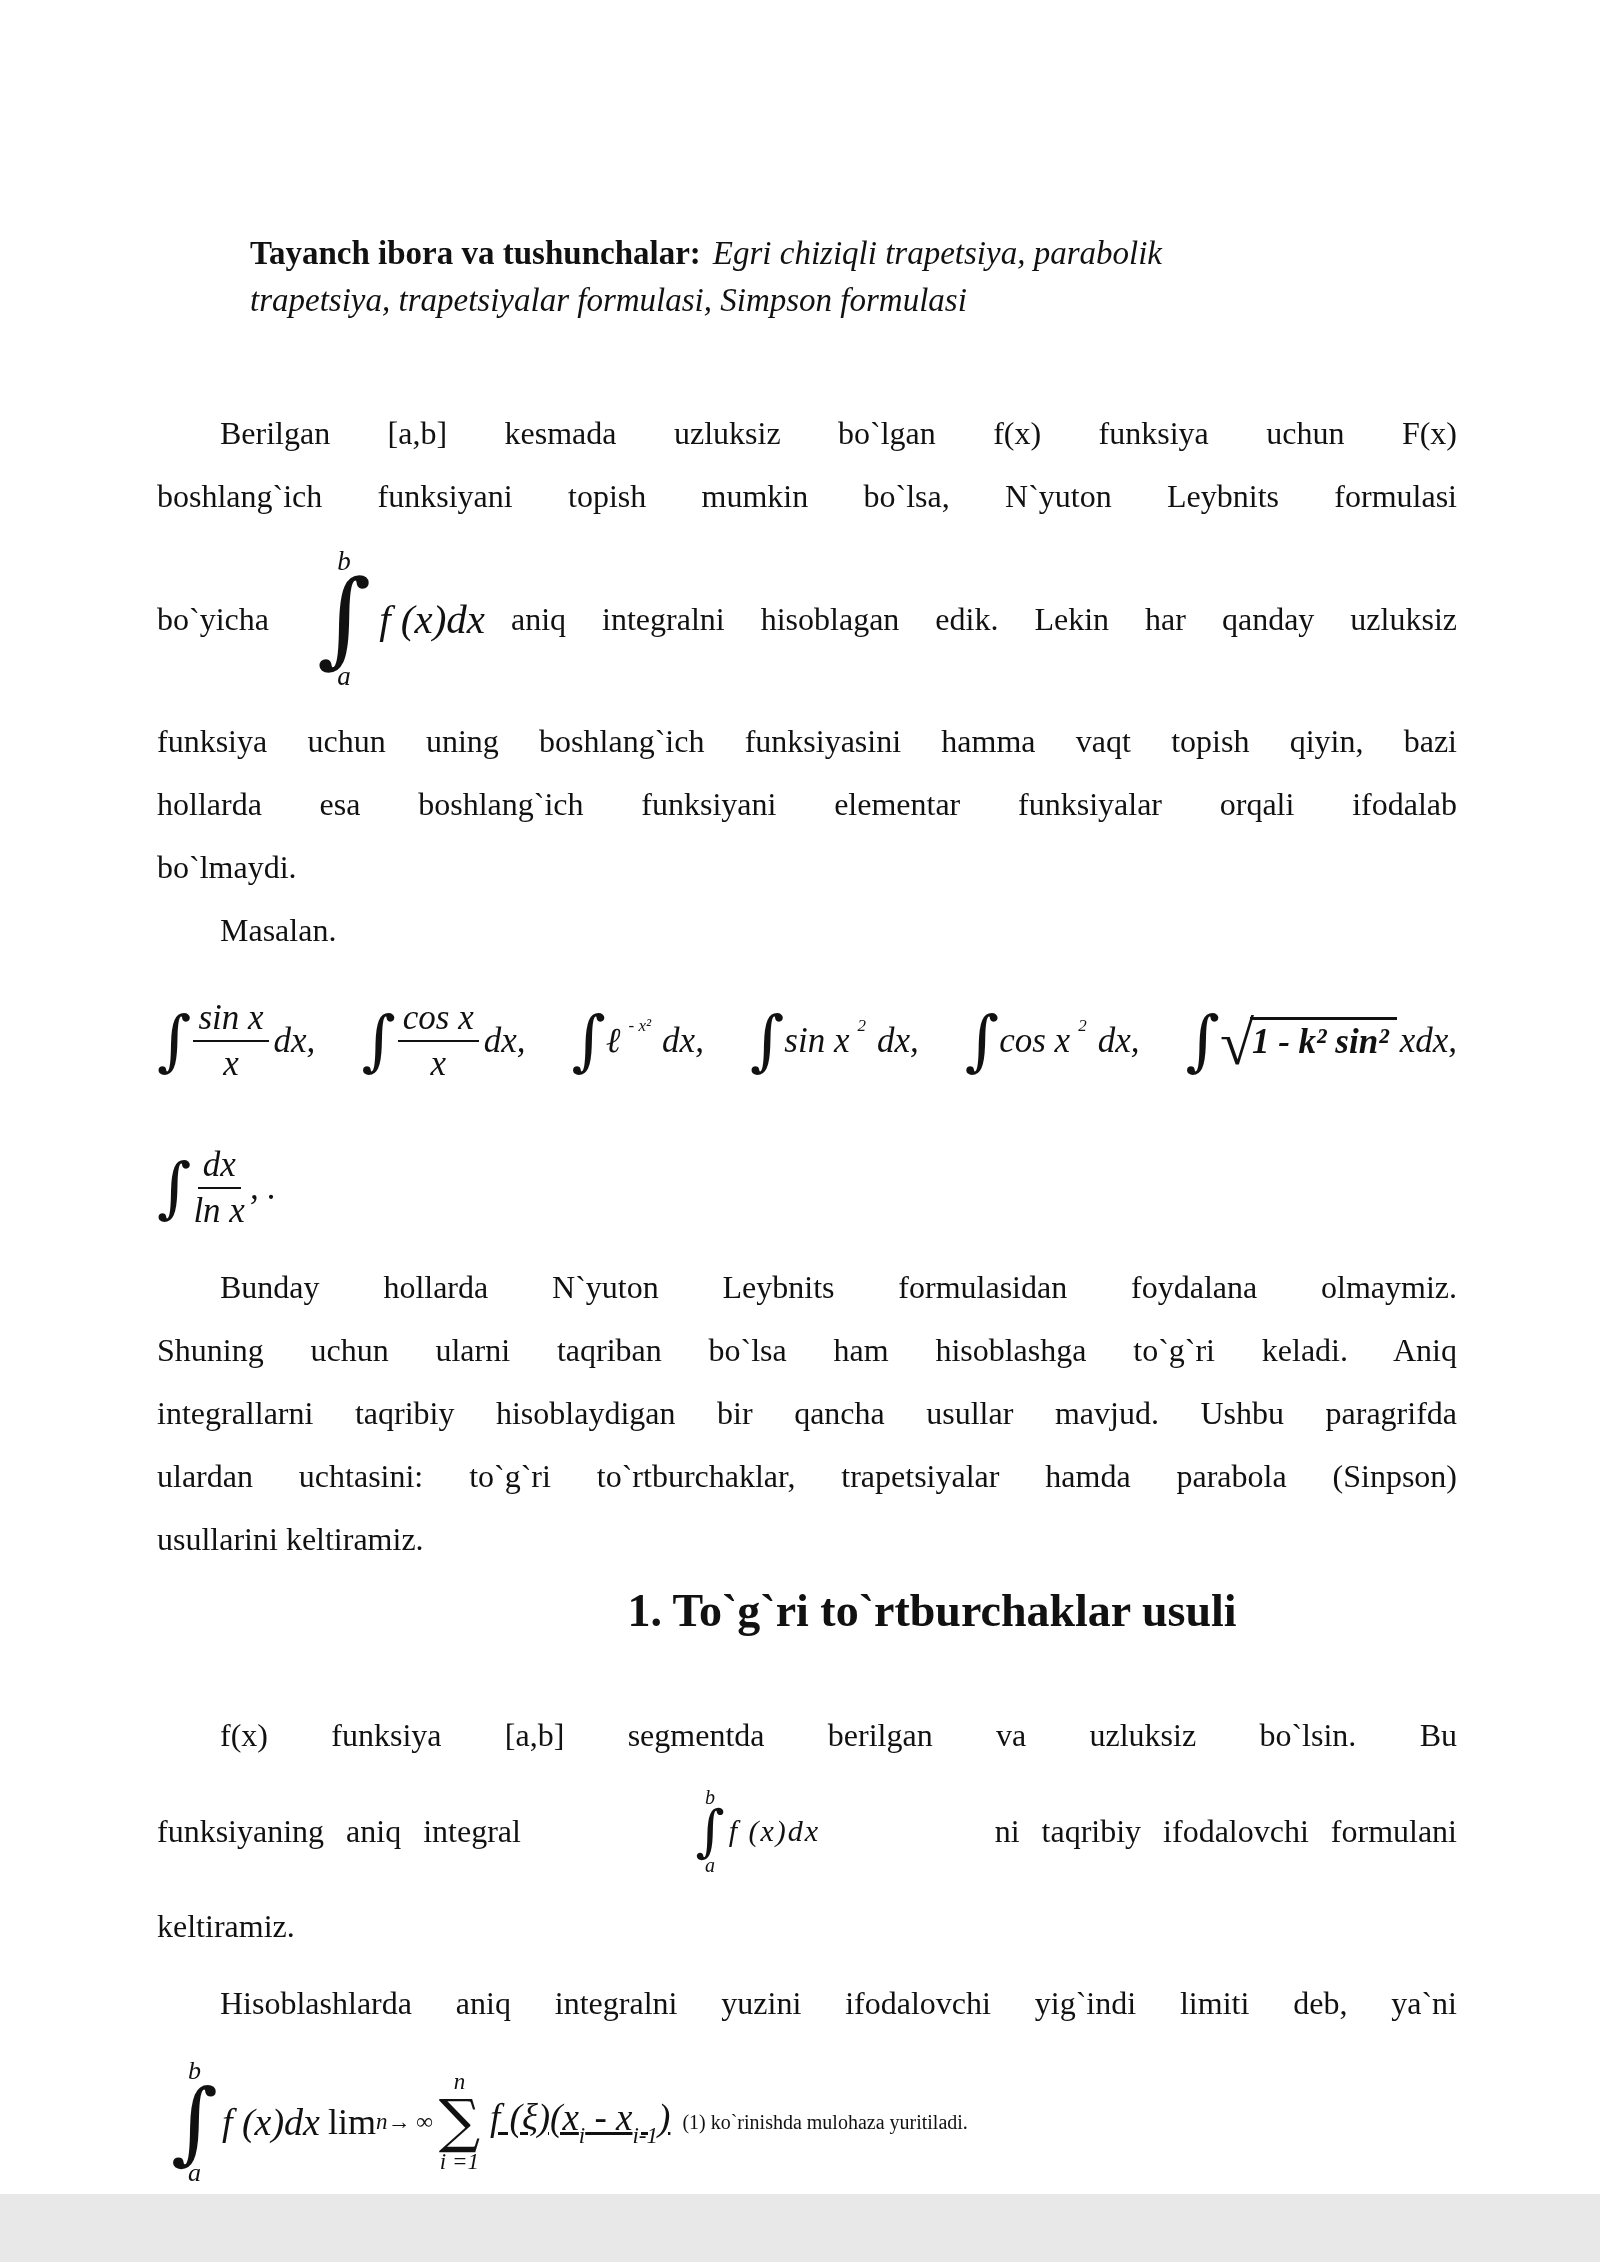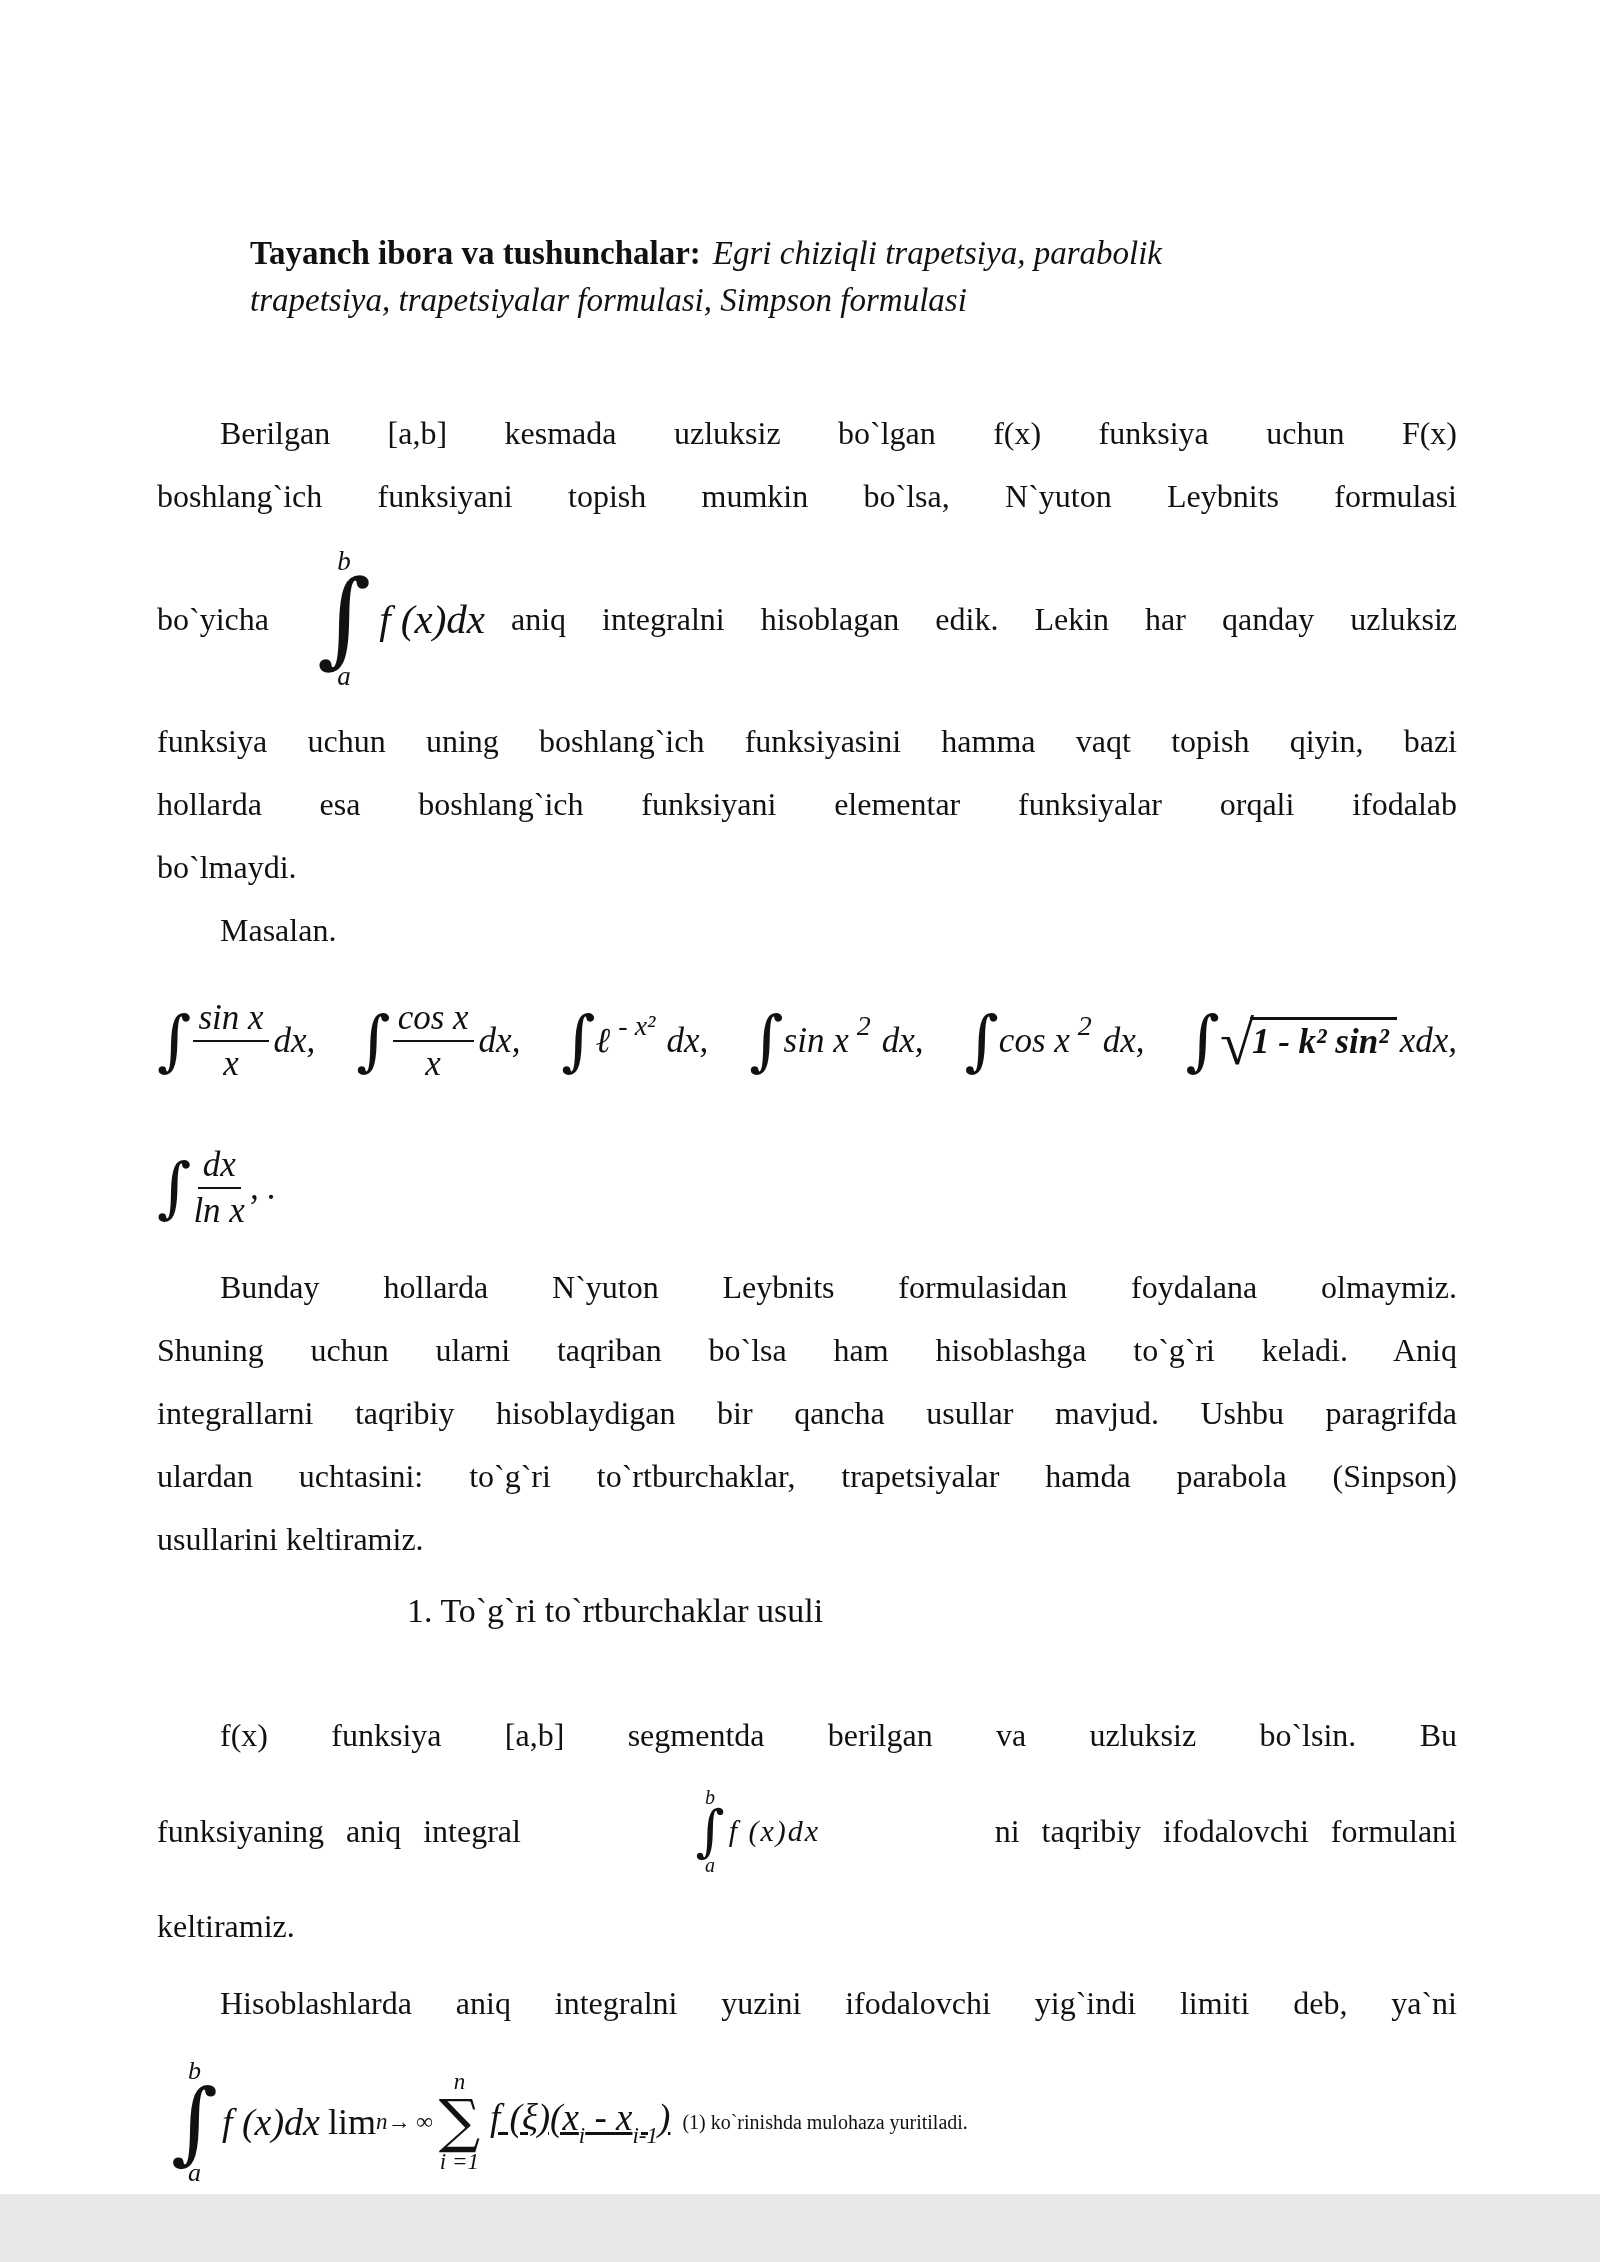--- a/index.html
+++ b/index.html
@@ -43,28 +43,28 @@
   
   .exrow {
     display: flex; align-items: center; justify-content: space-between;
     height: 158px; font-size: 35px; font-style: italic; width: 100%;
   }
   .ex { display: inline-flex; align-items: center; white-space: nowrap; }
   .ex .isign { font-size: 66px; line-height: 1; }
   .frac { display: inline-flex; flex-direction: column; align-items: center; line-height: 1.15; margin: 0 2px; }
   .frac .num { border-bottom: 2px solid #111; padding: 0 5px 2px 5px; }
   .frac .den { padding-top: 2px; }
-  .sup { font-size: 28px; position: relative; top: -15px; margin: 0 8px; }
+  .sup { font-size: 17px; position: relative; top: -15px; margin: 0 8px; }
   .tail { margin-left: 3px; }
   .rad-sign { font-size: 62px; line-height: 1; font-style: normal; transform: translateY(2px); }
   .radicand { border-top: 3px solid #111; align-self: flex-start; margin-top: 9px; margin-left: -4px; padding: 2px 8px 0 2px; font-weight: bold; }
   .exrow2 { display: flex; align-items: center; height: 136px; font-size: 35px; font-style: italic; }
 
   
-  .heading { font-weight: 400; font-size: 34px; text-align: left; padding-left: 250px; line-height: 63px; margin-top: 8px; }
+  .heading { font-weight: 700; font-size: 46px; text-align: center; padding-left: 250px; line-height: 63px; margin-top: 8px; }
   .gap-before-p4 { height: 62px; }
 
   
   .disp2 { display: flex; align-items: center; justify-content: space-between; height: 128px; width: 100%; }
   .disp2 .wsp { word-spacing: 14px; }
   .intgrp.small .isign { font-size: 56px; line-height: 0.85; }
   .intgrp.small .ilim { font-size: 20px; }
   .sint { display: inline-flex; align-items: center; }
   .ibody2 { font-style: italic; font-size: 30px; margin-left: 4px; letter-spacing: 2px; }
 

